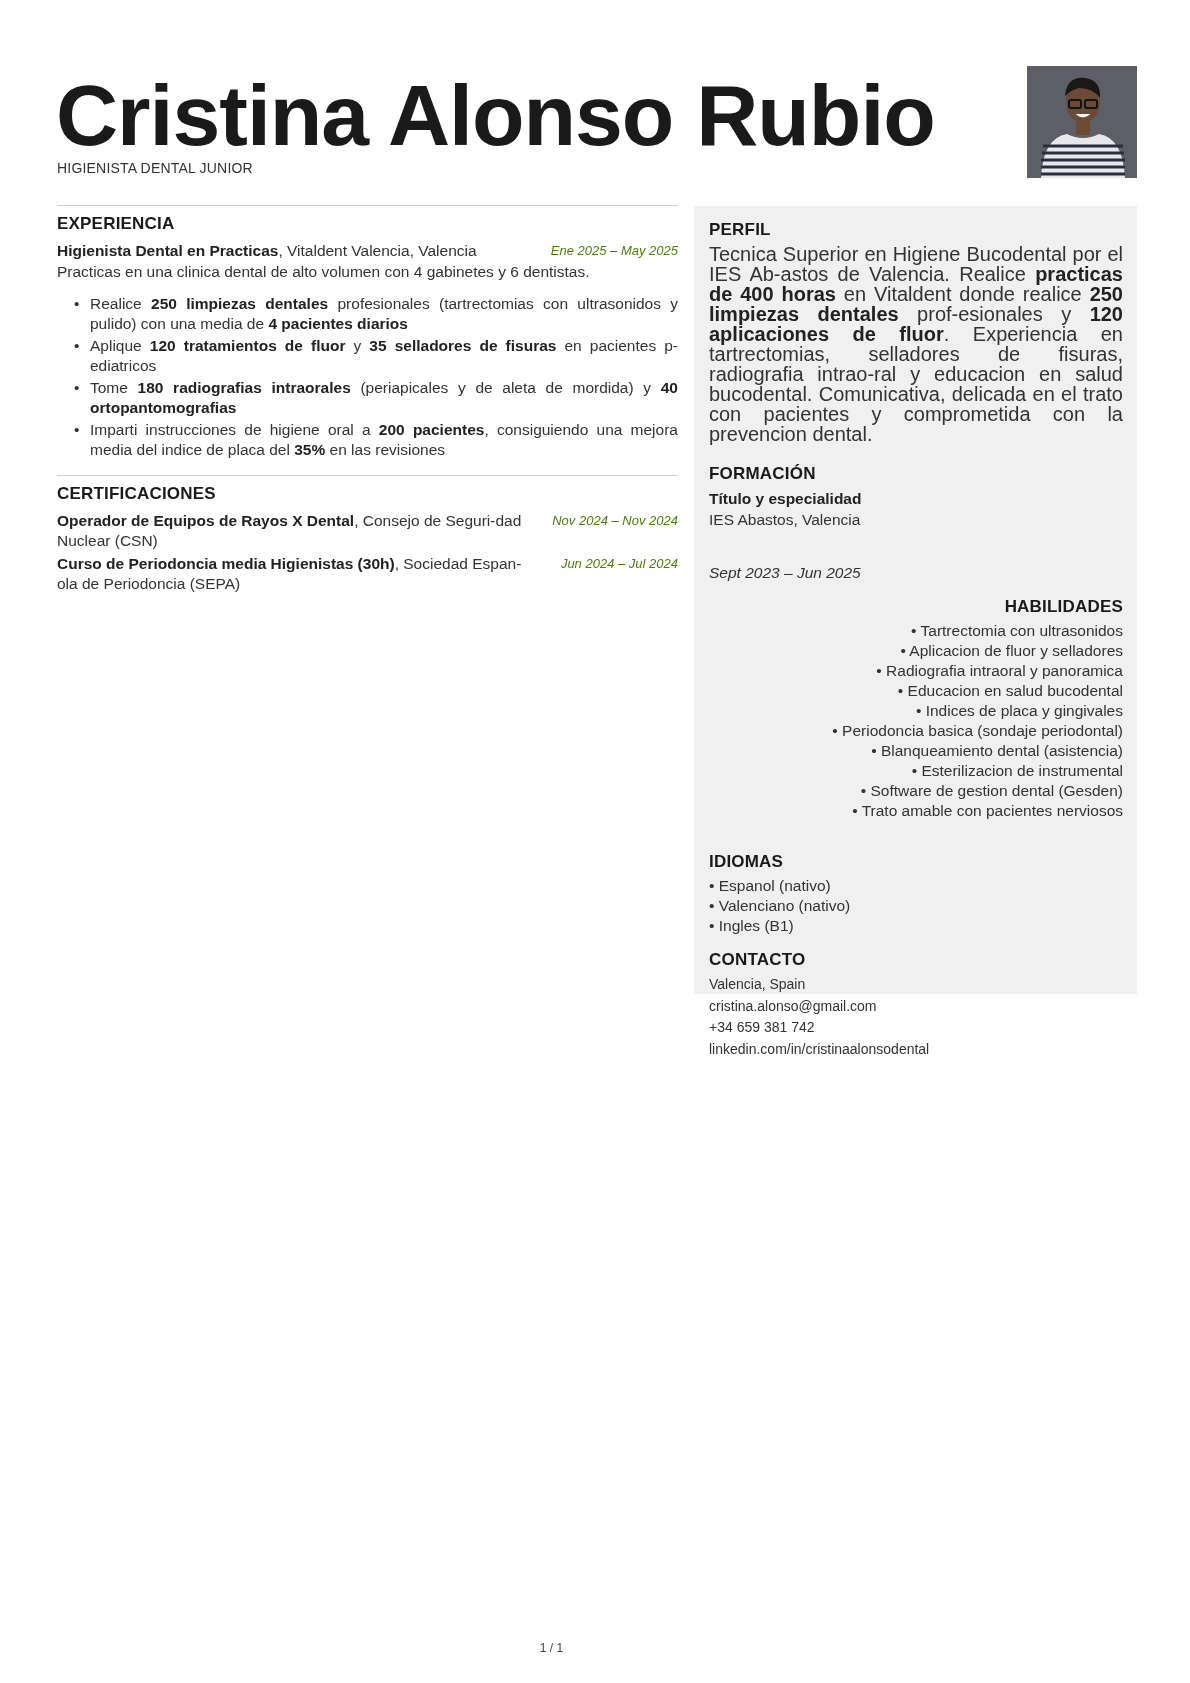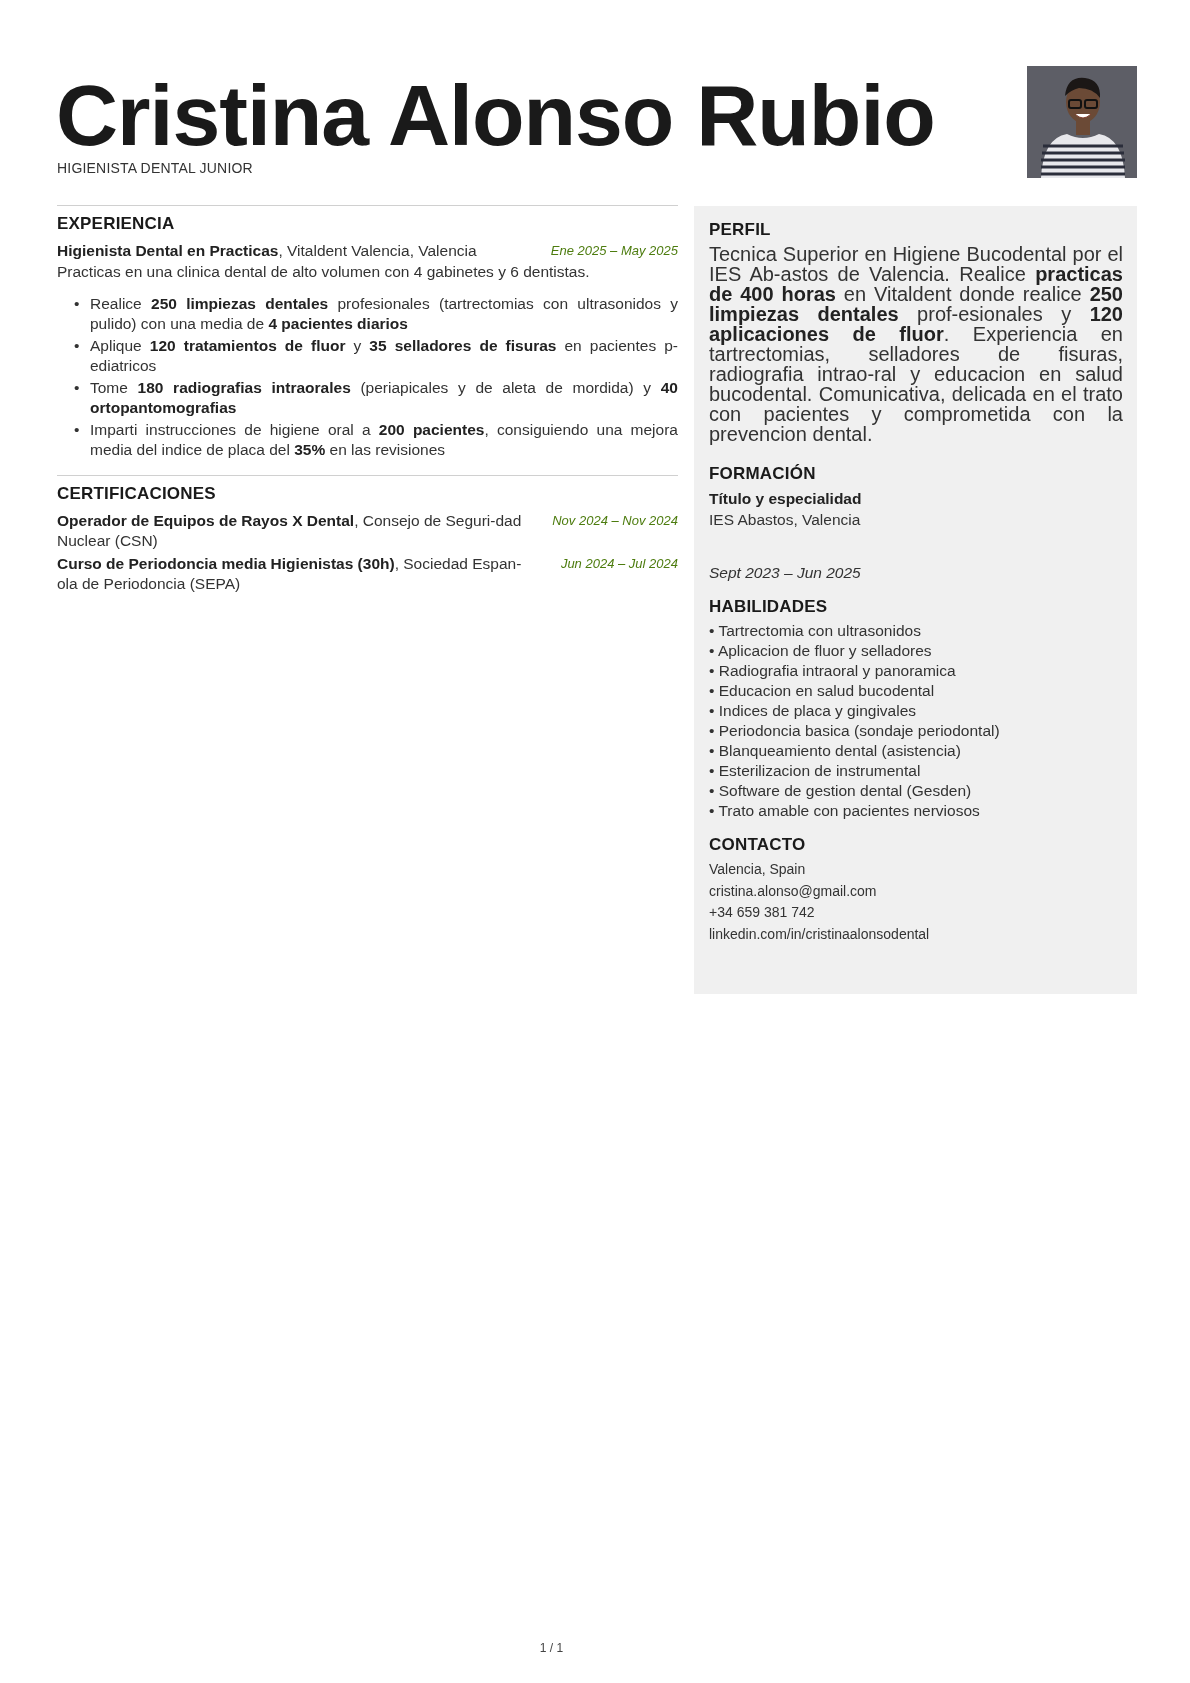--- a/index.html
+++ b/index.html
@@ -135,36 +135,44 @@
     <div class="sb-text" id="profile-text">Tecnica Superior en Higiene Bucodental por el IES Ab-astos de Valencia. Realice <b>practicas de 400 horas</b> en Vitaldent donde realice <b>250 limpiezas dentales</b> prof-esionales y <b>120 aplicaciones de fluor</b>. Experiencia en tartrectomias, selladores de fisuras, radiografia intrao-ral y educacion en salud bucodental. Comunicativa, delicada en el trato con pacientes y comprometida con la prevencion dental.</div>
   </div>
 
   <div class="sb-section" style="margin-bottom:14px;">
     <div class="sb-title">FORMACIÓN</div>
     <div class="edu-title">Título y especialidad</div>
     <div class="edu-line">IES Abastos, Valencia</div>
     <div class="edu-line edu-date">Sept 2023 – Jun 2025</div>
   </div>
 
-  <div class="sb-section" style="margin-bottom:14px;">
+  <div class="sb-section" style="margin-bottom:31px;text-align:right;">
     <div class="sb-title">HABILIDADES</div>
     <ul class="sb-list" id="skills-list">
         <li>Tartrectomia con ultrasonidos</li>
         <li>Aplicacion de fluor y selladores</li>
         <li>Radiografia intraoral y panoramica</li>
         <li>Educacion en salud bucodental</li>
         <li>Indices de placa y gingivales</li>
         <li>Periodoncia basica (sondaje periodontal)</li>
         <li>Blanqueamiento dental (asistencia)</li>
         <li>Esterilizacion de instrumental</li>
         <li>Software de gestion dental (Gesden)</li>
         <li>Trato amable con pacientes nerviosos</li>
       </ul>
   </div>
 
+  <div class="sb-section" style="margin-bottom:14px;">
+    <div class="sb-title">IDIOMAS</div>
+    <ul class="sb-list" id="lang-list">
+        <li>Espanol (nativo)</li>
+        <li>Valenciano (nativo)</li>
+        <li>Ingles (B1)</li>
+      </ul>
+  </div>
 
   <div class="sb-section">
     <div class="sb-title">CONTACTO</div>
     <div class="contact-line">Valencia, Spain</div>
     <div class="contact-line">cristina.alonso@gmail.com</div>
     <div class="contact-line">+34 659 381 742</div>
     <div class="contact-line">linkedin.com/in/cristinaalonsodental</div>
   </div>
 </div>
 

